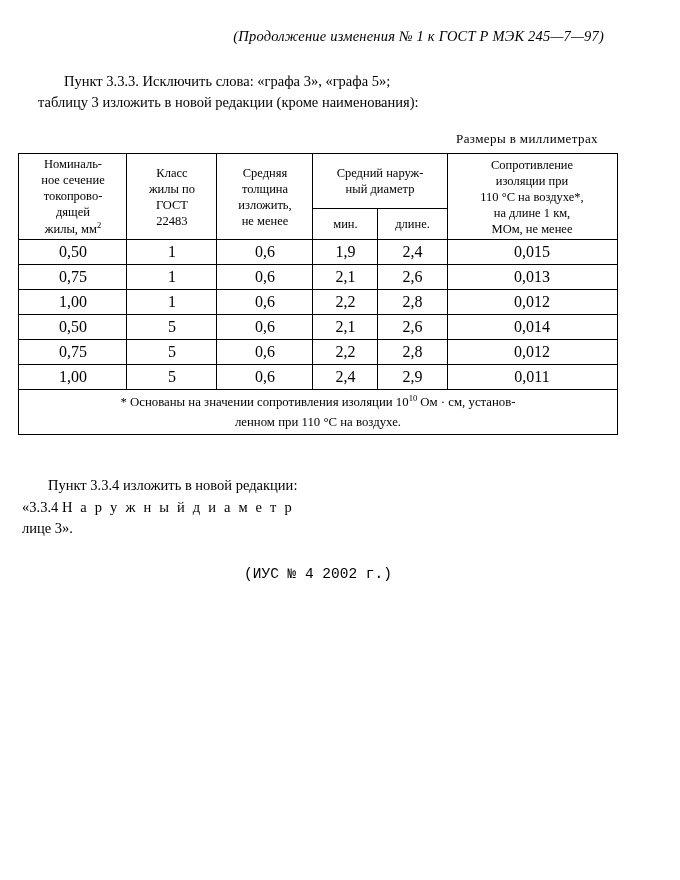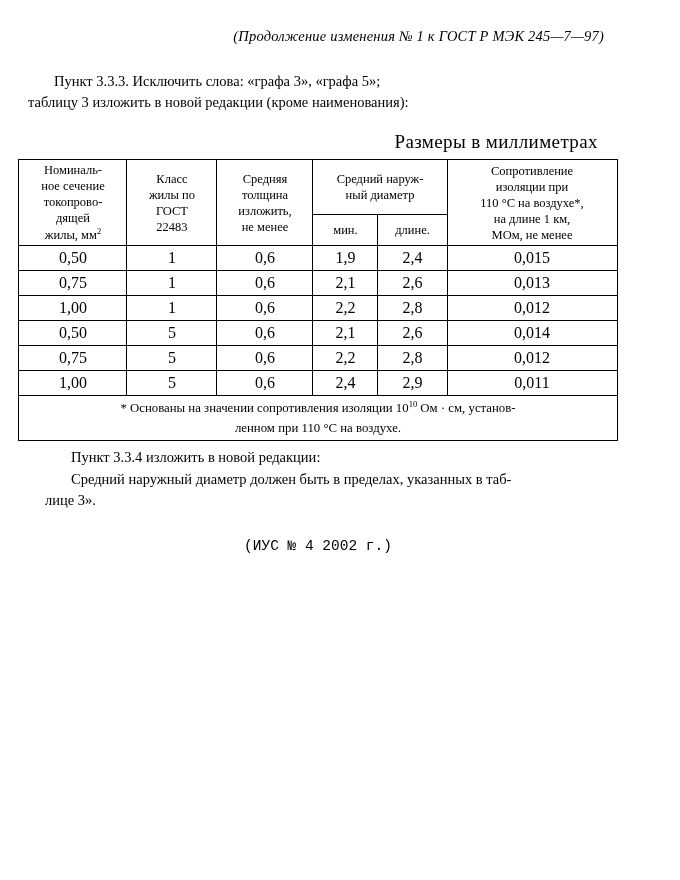--- a/index.html
+++ b/index.html
@@ -24,34 +24,34 @@
   .header-line {
     text-align: right;
     font-style: italic;
     font-size: 14.5px;
     padding-right: 32px;
     padding-top: 28px;
     letter-spacing: 0.2px;
   }
   .body-block {
     margin-top: 26px;
-    padding-left: 28px;
+    padding-left: 38px;
     padding-right: 36px;
     font-size: 14.5px;
     line-height: 1.45;
   }
   .para-indent {
     text-indent: 26px;
   }
   .para {
     margin: 0;
   }
   .dim-note {
     text-align: right;
-    font-size: 19px;
+    font-size: 13px;
     margin-top: 18px;
     padding-right: 38px;
     letter-spacing: 0.4px;
   }
   table.main-table {
     border-collapse: collapse;
     margin: 6px auto 4px auto;
     width: 598px;
     table-layout: fixed;
     font-size: 12.5px;
@@ -87,22 +87,22 @@
   }
   .footnote-cell .fn-first {
     text-indent: 16px;
     text-align: right;
   }
   sup {
     font-size: 8.5px;
     vertical-align: super;
   }
   .after-table {
-    margin-top: 6px;
-    padding-left: 45px;
+    margin-top: 40px;
+    padding-left: 22px;
     padding-right: 36px;
     font-size: 14.5px;
     line-height: 1.5;
   }
   .spaced {
     letter-spacing: 2.2px;
   }
   .center-note {
     text-align: center;
     font-size: 14.5px;
@@ -225,19 +225,19 @@
         <td class="footnote-cell" colspan="6">
           <span class="fn-first"><span>* Основаны  на  значении  сопротивления  изоляции  10</span><sup>10</sup><span> Ом · см,  установ-</span></span><br>
           <span>ленном при 110 °С на  воздухе.</span>
         </td>
       </tr>
     </tbody>
   </table>
 
   <div class="after-table">
     <p class="para para-indent">Пункт 3.3.4 изложить в новой редакции:</p>
-    <p class="para para-indent">Средний наружный диаметр должен быть в пределах, указанных в таб-</p>
+    <p class="para"><span>«3.3.4 </span><span class="spaced">Н а р у ж н ы й    д и а м е т р</span></p>
     <p class="para">лице 3».</p>
   </div>
 
   <div class="center-note">(ИУС № 4 2002 г.)</div>
 
 </div>
 
 </body></html>

